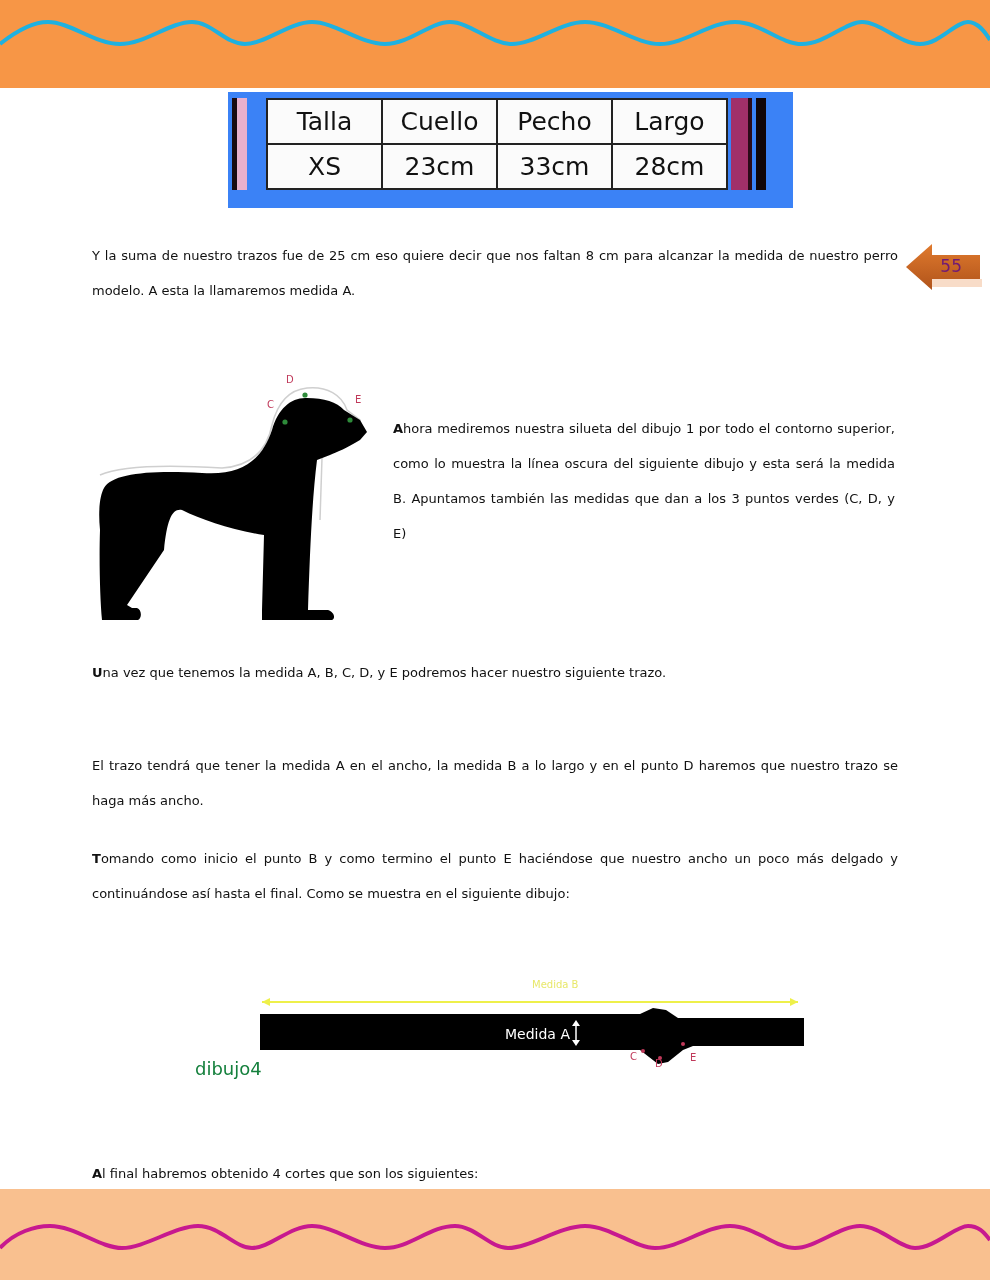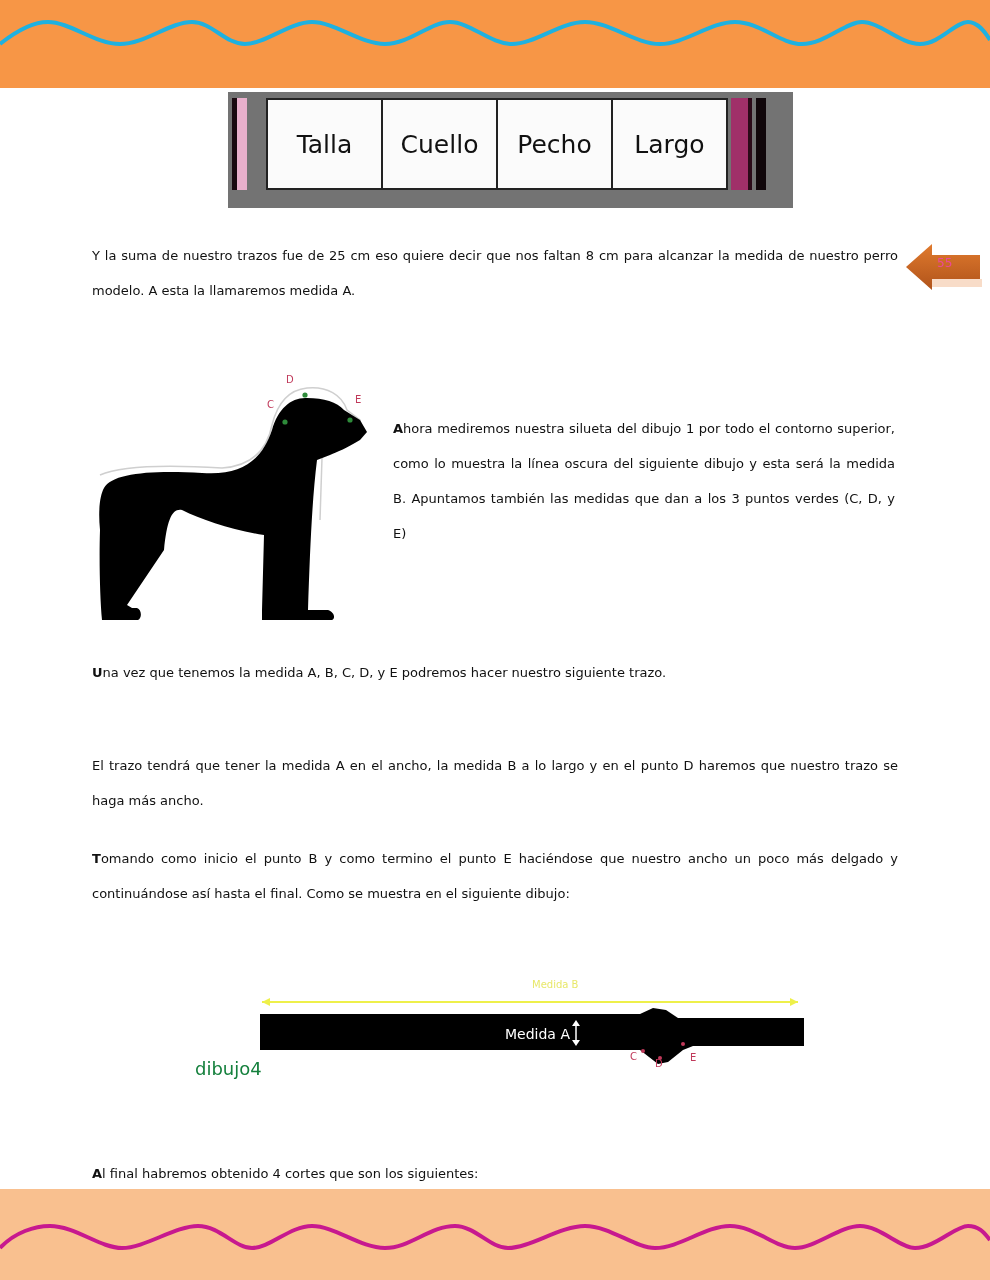--- a/index.html
+++ b/index.html
@@ -1,26 +1,26 @@
 <!DOCTYPE html>
 <html><head>
 <meta charset="utf-8">
 <style>
   html,body{margin:0;padding:0;}
   body{width:990px;height:1280px;position:relative;background:#ffffff;overflow:hidden;
        font-family:"DejaVu Sans","Liberation Sans",sans-serif;color:#111;}
   .header-band{position:absolute;left:0;top:0;width:990px;height:88px;background:#f79646;}
   .footer-band{position:absolute;left:0;top:1189px;width:990px;height:91px;background:#f9c08f;}
   .wave{position:absolute;left:0;width:990px;}
-  .size-table-img{position:absolute;left:228px;top:92px;width:565px;height:116px;background:#737373;}
+  .size-table-img{position:absolute;left:228px;top:92px;width:565px;height:116px;background:#3b82f6;}
   .stripe{position:absolute;top:6px;height:92px;}
   .size-table{position:absolute;left:38px;top:6px;width:462px;height:92px;border-collapse:collapse;background:#fbfbfb;}
   .size-table td{border:2px solid #222;text-align:center;font-family:"DejaVu Sans",sans-serif;font-size:25px;color:#111;width:25%;}
   .page-tab{position:absolute;left:906px;top:243px;width:76px;height:48px;}
-  .page-num{position:absolute;left:937px;top:256px;width:25px;text-align:left;color:#ec4899;font-size:12px;font-family:"DejaVu Sans",sans-serif;}
+  .page-num{position:absolute;left:937px;top:256px;width:25px;text-align:right;color:#701a75;font-size:17px;font-family:"DejaVu Sans",sans-serif;}
   .para{position:absolute;font-size:13px;line-height:35px;text-align:justify;text-align-last:left;margin:0;}
   .p1{left:92px;top:238px;width:806px;}
   .p2{left:393px;top:411px;width:502px;}
   .p3{left:92px;top:655px;width:806px;}
   .p4{left:92px;top:748px;width:806px;}
   .p5{left:92px;top:841px;width:806px;}
   .p6{left:92px;top:1112px;width:806px;margin-top:44px;}
   .para b{font-weight:bold;}
   .dog-figure{position:absolute;left:92px;top:370px;width:290px;height:256px;}
   .pattern-figure{position:absolute;left:178px;top:972px;width:635px;height:110px;}
@@ -40,20 +40,26 @@
 <div class="size-table-img">
   <div class="stripe" style="left:4px;width:5px;background:#1a0a10;"></div>
   <div class="stripe" style="left:9px;width:10px;background:#e9b0cc;"></div>
   <table class="size-table">
     <tbody>
         <tr>
       <td>Talla</td>
       <td>Cuello</td>
       <td>Pecho</td>
       <td>Largo</td>
+    </tr>
+    <tr>
+      <td>XS</td>
+      <td>23cm</td>
+      <td>33cm</td>
+      <td>28cm</td>
     </tr>
   </tbody>
     </table>
   <div class="stripe" style="left:503px;width:17px;background:#a03069;"></div>
   <div class="stripe" style="left:520px;width:4px;background:#2a0a18;"></div>
   <div class="stripe" style="left:528px;width:10px;background:#10060a;"></div>
 </div>
 
 <svg class="page-tab" viewBox="0 0 76 48">
   <defs>

